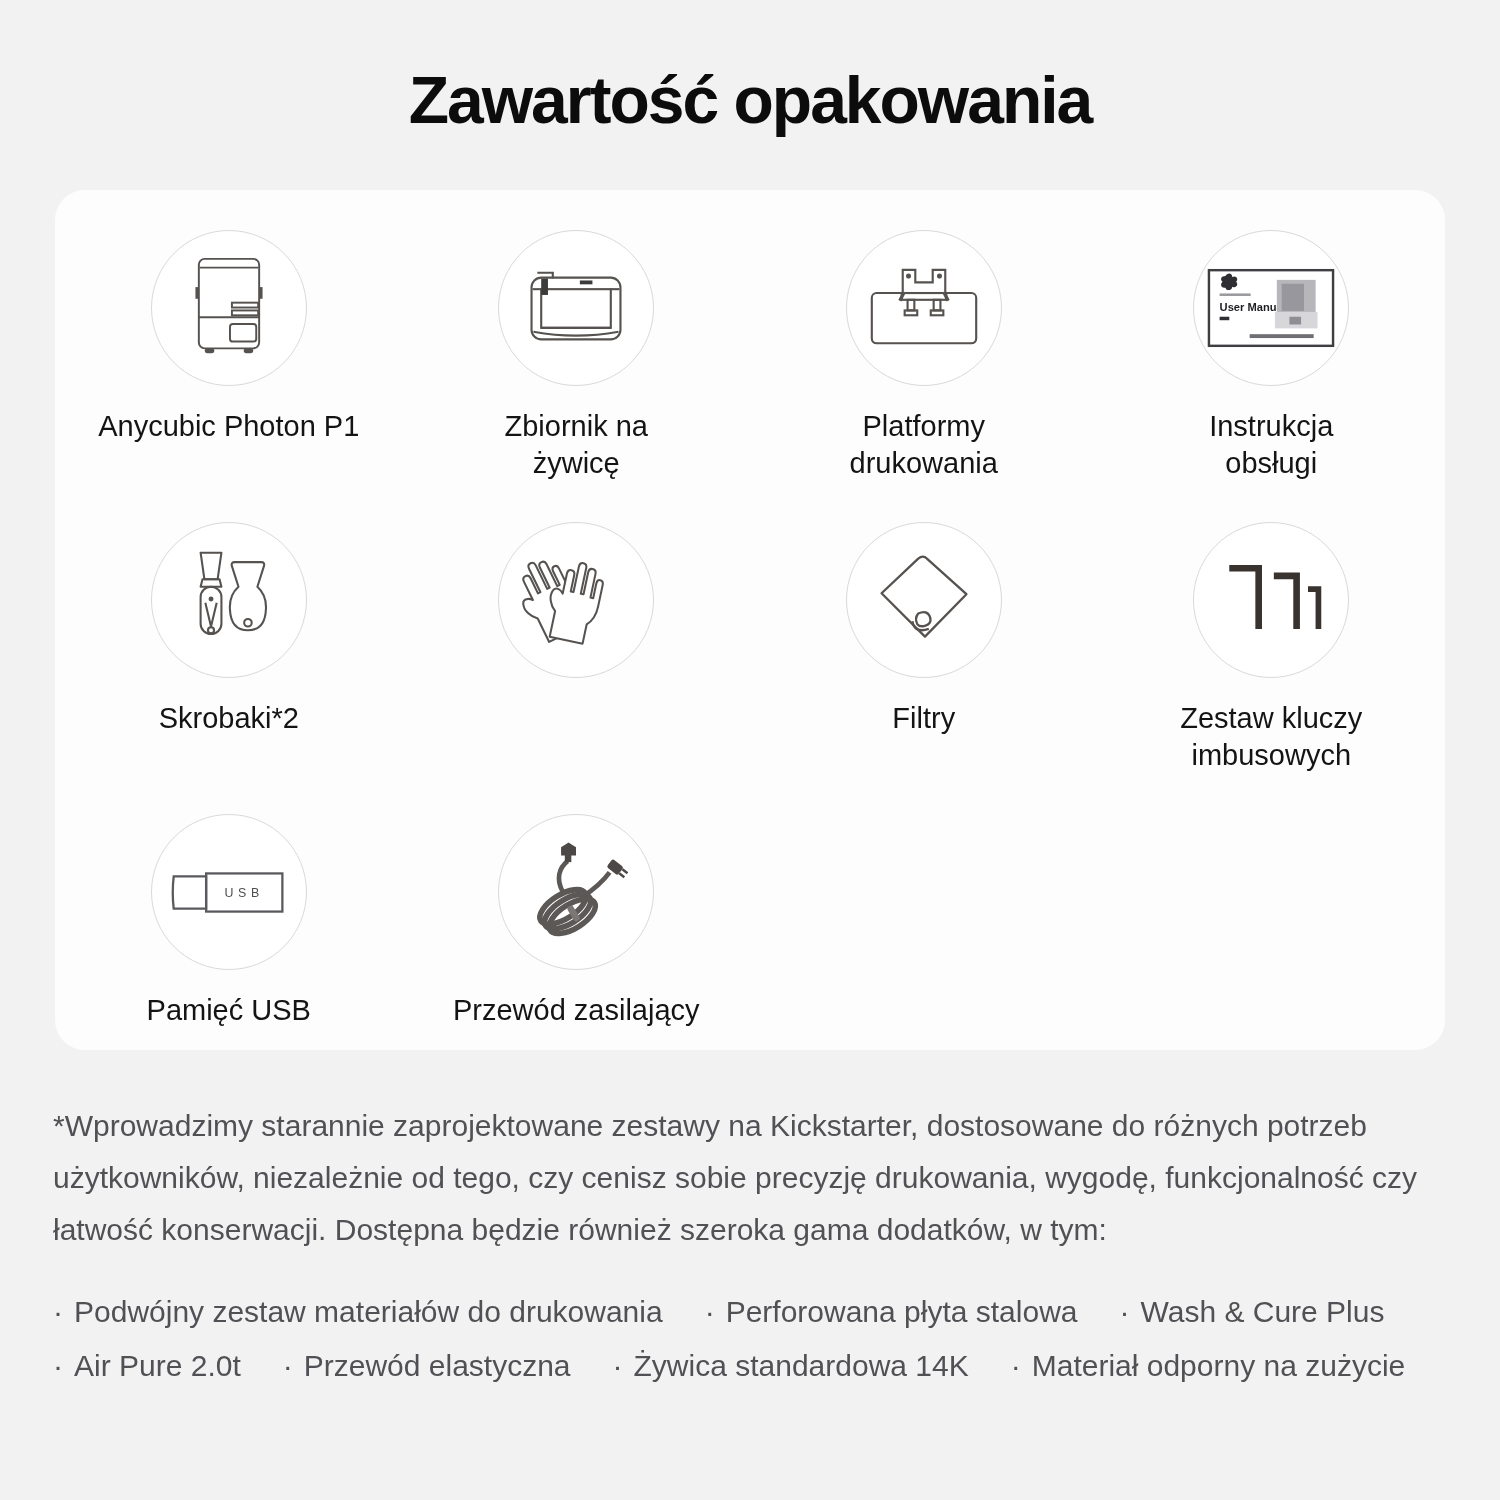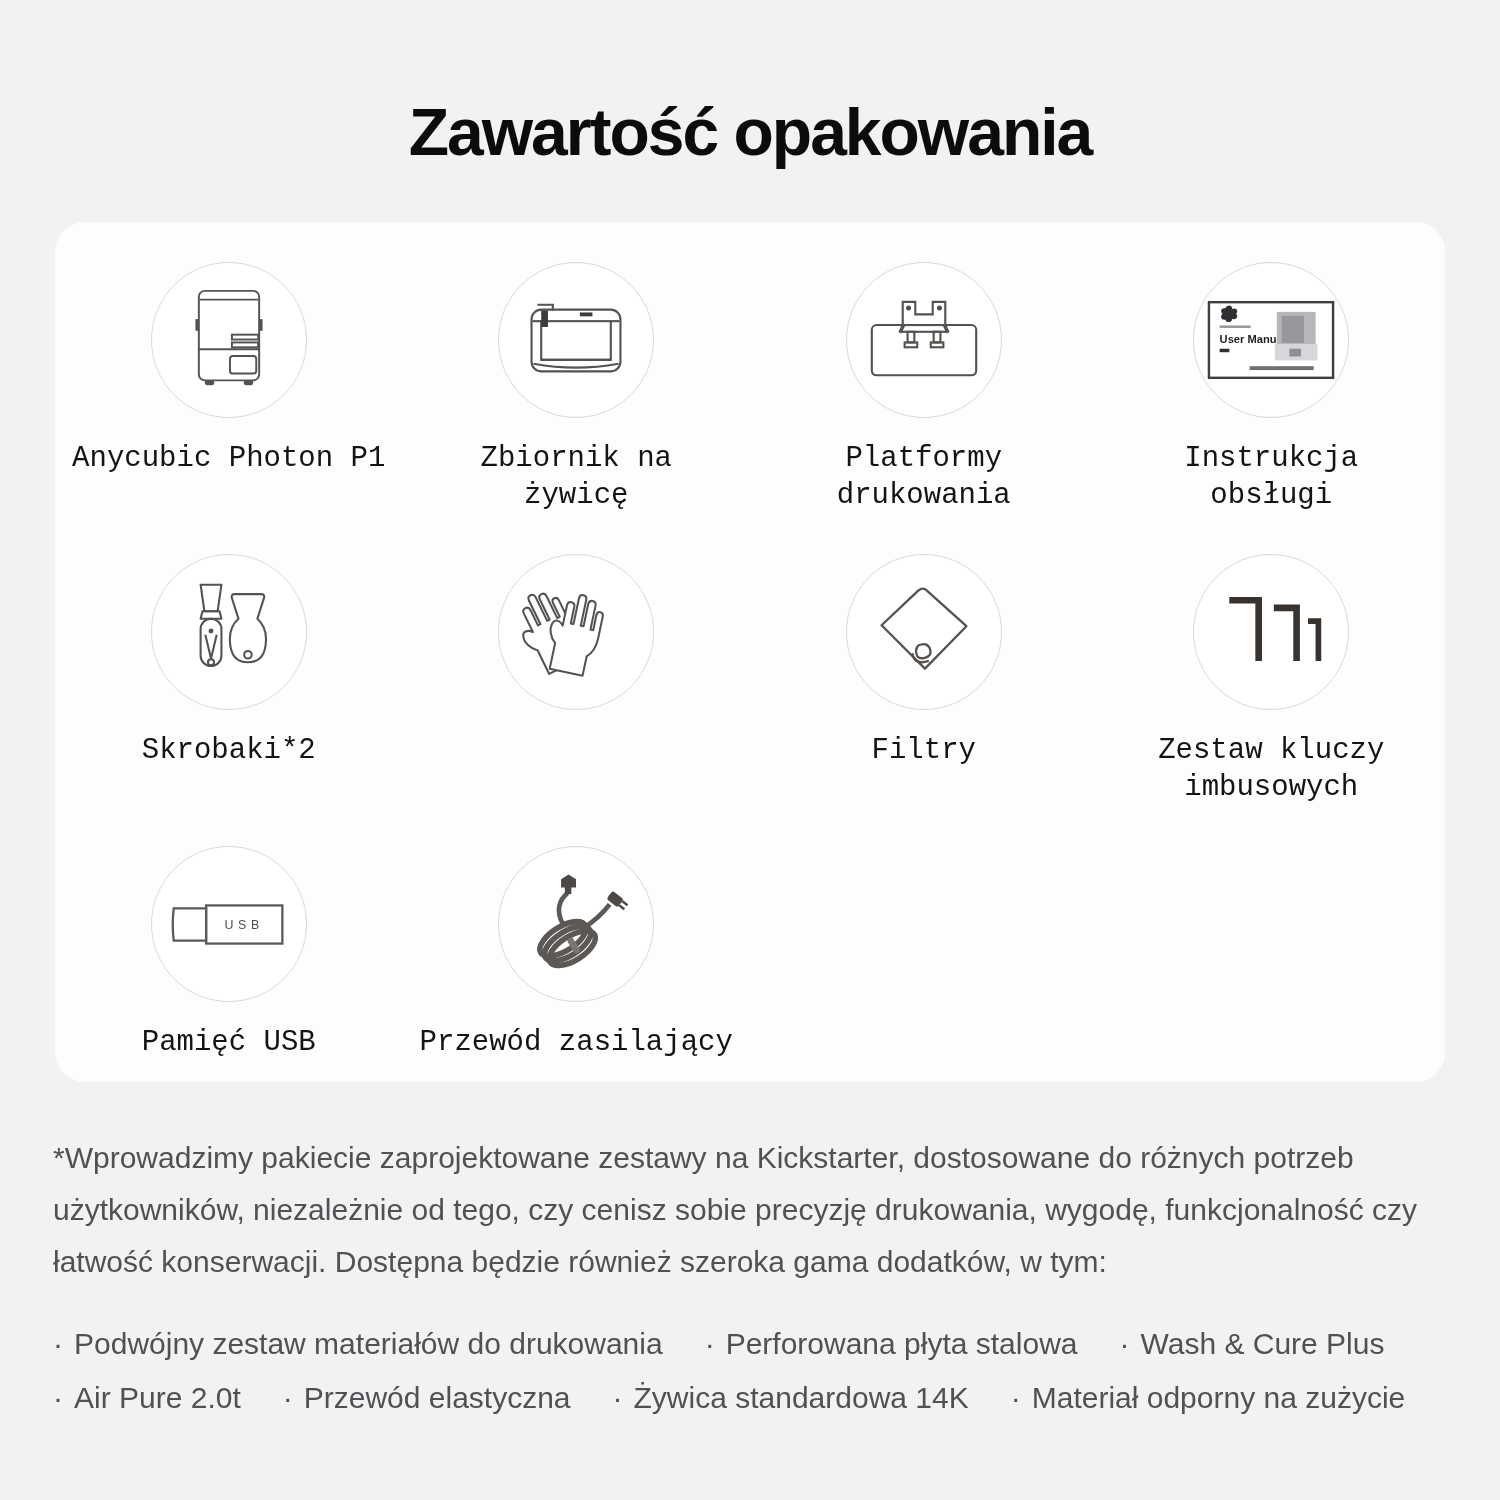--- a/index.html
+++ b/index.html
@@ -7,40 +7,40 @@
     --label-color:#141414; --note-color:#515155; --stroke:#56524f;
   }
   *{box-sizing:border-box;}
   html,body{margin:0;padding:0;}
   body{
     width:1500px;height:1500px;overflow:hidden;
     background:var(--page-bg);
     font-family:"Liberation Sans", sans-serif;
   }
   .page-title{
-    margin:0;padding-top:94px;text-align:center;
+    margin:0;padding-top:62px;text-align:center;
     font-size:66px;font-weight:bold;letter-spacing:-2px;
     color:var(--title-color);
   }
   .card{
     margin:52px 55px 0;height:860px;
     background:var(--card-bg);border-radius:30px;
     padding:40px 0 18px;
   }
   .grid{display:grid;grid-template-columns:repeat(4,1fr);}
   .item{display:flex;flex-direction:column;align-items:center;height:292px;}
   .item:nth-child(n+9){height:218px;}
   .circle{
     width:156px;height:156px;border-radius:50%;
     background:#ffffff;border:1.5px solid #d9d9d9;
     display:flex;align-items:center;justify-content:center;
   }
   .label{
     margin-top:22px;font-size:29px;line-height:37px;
-    color:var(--label-color);text-align:center;white-space:pre-line;font-family:Liberation Mono, monospace;
+    color:var(--label-color);text-align:center;white-space:pre-line;
   }
   .notes{margin:50px 53px 0;color:var(--note-color);font-size:30px;}
   .note{margin:0;line-height:52px;}
   .note + .note{margin-top:24px;}
   .addons{display:flex;gap:42px;margin-top:30px;white-space:nowrap;line-height:52px;}
   .addons.second{margin-top:2px;}
   .addon{display:inline-flex;gap:11px;}
   .addon .dot{display:inline-block;}
   svg{display:block;}
 </style>
@@ -203,21 +203,21 @@
       </g>
       <rect x="54" y="74" width="7" height="18" rx="3" transform="rotate(-32 57.5 83)" fill="#7a7774" stroke="none"></rect>
     </svg>
         </div>
     <div class="label">Przewód zasilający</div>
   </div>
 </div>
 </section>
 
 <div class="notes">
-  <p class="note">*Wprowadzimy pakiecie zaprojektowane zestawy na Kickstarter, dostosowane do różnych potrzeb użytkowników, niezależnie od tego, czy cenisz sobie precyzję drukowania, wygodę, funkcjonalność czy łatwość konserwacji. Dostępna będzie również szeroka gama dodatków, w tym:</p>
+  <p class="note">*Wprowadzimy starannie zaprojektowane zestawy na Kickstarter, dostosowane do różnych potrzeb użytkowników, niezależnie od tego, czy cenisz sobie precyzję drukowania, wygodę, funkcjonalność czy łatwość konserwacji. Dostępna będzie również szeroka gama dodatków, w tym:</p>
   <div class="addons">
       <span class="addon">
         <span class="dot">·</span>
         <span>Podwójny zestaw materiałów do drukowania</span>
       </span>
       <span class="addon">
         <span class="dot">·</span>
         <span>Perforowana płyta stalowa</span>
       </span>
       <span class="addon">

